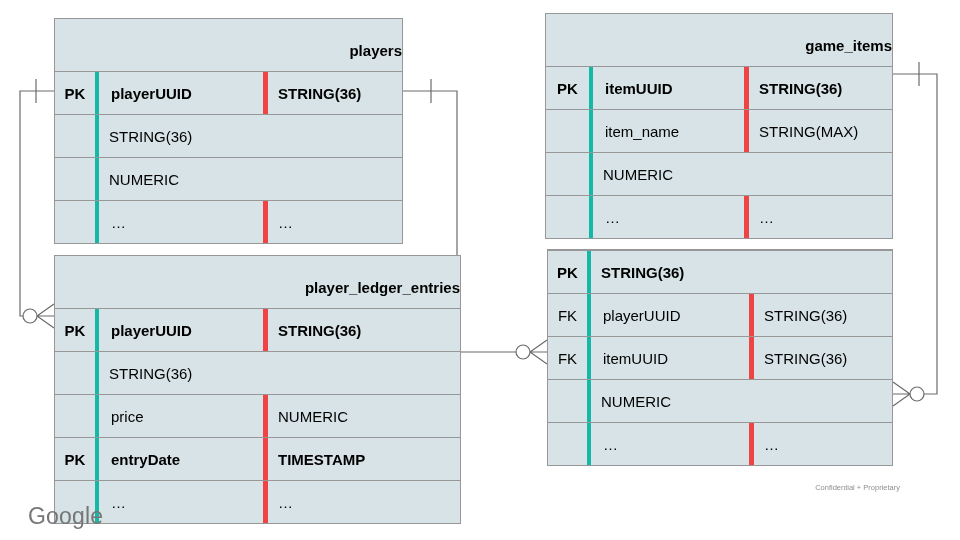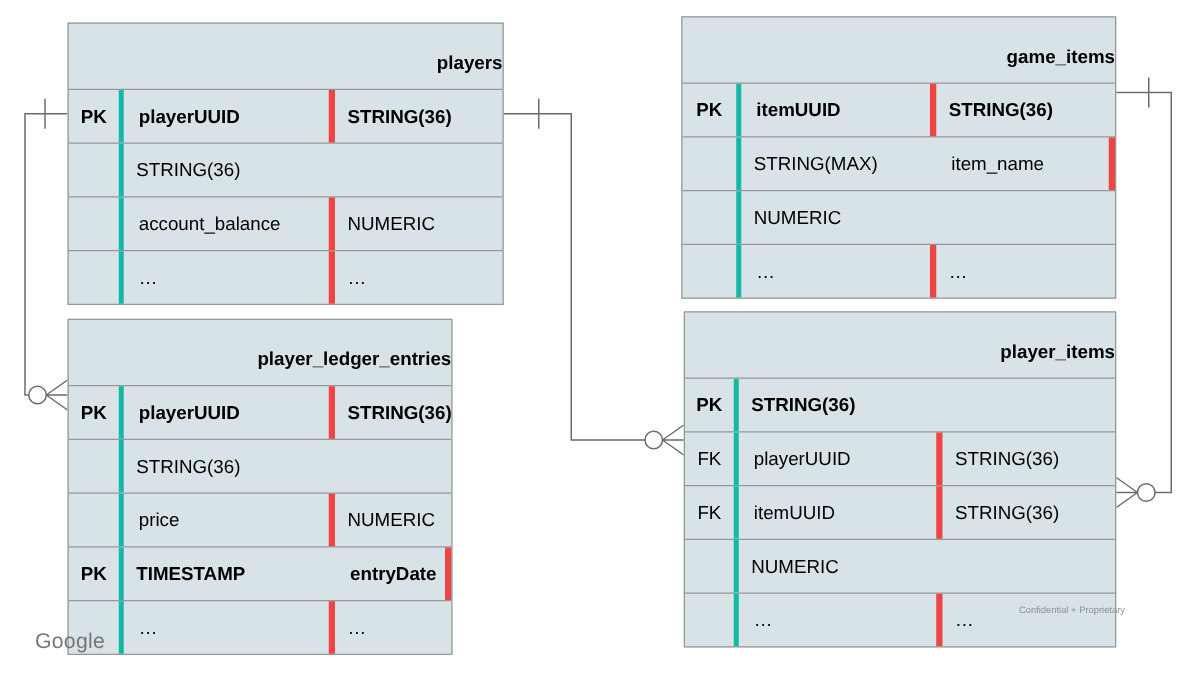--- a/index.html
+++ b/index.html
@@ -28,21 +28,21 @@
   .t-gitems .erow{grid-template-columns:47px 156px 1fr;}
   .t-pitems .erow{grid-template-columns:43px 163px 1fr;}
   .cell{display:flex;align-items:center;box-sizing:border-box;}
   .c-key{justify-content:center;border-right:4px solid #14b8a6;}
   .c-name{padding-left:12px;border-right:5px solid #ef4444;}
   .c-type{padding-left:10px;}
   .bold{font-weight:bold;}
   svg.rels{position:absolute;left:0;top:0;}
   .logo{
     position:absolute;left:28px;top:503px;
-    font-size:17px;color:#767676;letter-spacing:0.2px;
+    font-size:23px;color:#767676;letter-spacing:0.2px;
   }
   .conf{
     position:absolute;right:60px;top:483px;
     font-size:7.5px;color:#8f8f8f;
   }
 </style>
 </head>
 <body>
 
 <svg class="rels" width="960" height="540" viewBox="0 0 960 540" fill="none" stroke="#6b6b6b" stroke-width="1.2">
@@ -72,83 +72,81 @@
     <div class="cell c-key">PK</div>
     <div class="cell c-name">playerUUID</div>
     <div class="cell c-type">STRING(36)</div>
   </div>
   <div class="erow">
     <div class="cell c-key"></div>
     <div class="cell c-type">STRING(36)</div>
   </div>
   <div class="erow">
     <div class="cell c-key"></div>
-    <div class="cell c-name">account_balance</div>
     <div class="cell c-type">NUMERIC</div>
   </div>
   <div class="erow">
     <div class="cell c-key"></div>
     <div class="cell c-name">…</div>
     <div class="cell c-type">…</div>
   </div>
 </div>
 
-<div class="etable t-ledger" style="left:54px;top:255px;width:308px;">
+<div class="etable t-ledger" style="left:54px;top:255px;width:407px;">
   <div class="etitle">player_ledger_entries</div>
   <div class="erow bold">
     <div class="cell c-key">PK</div>
     <div class="cell c-name">playerUUID</div>
     <div class="cell c-type">STRING(36)</div>
   </div>
   <div class="erow">
     <div class="cell c-key"></div>
     <div class="cell c-type">STRING(36)</div>
   </div>
   <div class="erow">
     <div class="cell c-key"></div>
     <div class="cell c-name">price</div>
     <div class="cell c-type">NUMERIC</div>
   </div>
   <div class="erow bold">
     <div class="cell c-key">PK</div>
+    <div class="cell c-name">entryDate</div>
     <div class="cell c-type">TIMESTAMP</div>
-    <div class="cell c-name">entryDate</div>
   </div>
   <div class="erow">
     <div class="cell c-key"></div>
     <div class="cell c-name">…</div>
     <div class="cell c-type">…</div>
   </div>
 </div>
 
 <div class="etable t-gitems" style="left:545px;top:13px;width:348px;">
   <div class="etitle">game_items</div>
   <div class="erow bold">
     <div class="cell c-key">PK</div>
     <div class="cell c-name">itemUUID</div>
     <div class="cell c-type">STRING(36)</div>
   </div>
   <div class="erow">
     <div class="cell c-key"></div>
+    <div class="cell c-name">item_name</div>
     <div class="cell c-type">STRING(MAX)</div>
-    <div class="cell c-name">item_name</div>
   </div>
   <div class="erow">
     <div class="cell c-key"></div>
     <div class="cell c-type">NUMERIC</div>
   </div>
   <div class="erow">
     <div class="cell c-key"></div>
     <div class="cell c-name">…</div>
     <div class="cell c-type">…</div>
   </div>
 </div>
 
 <div class="etable t-pitems" style="left:547px;top:249px;width:346px;">
-  <div class="etitle">player_items</div>
   <div class="erow bold">
     <div class="cell c-key">PK</div>
     <div class="cell c-type">STRING(36)</div>
   </div>
   <div class="erow">
     <div class="cell c-key">FK</div>
     <div class="cell c-name">playerUUID</div>
     <div class="cell c-type">STRING(36)</div>
   </div>
   <div class="erow">

